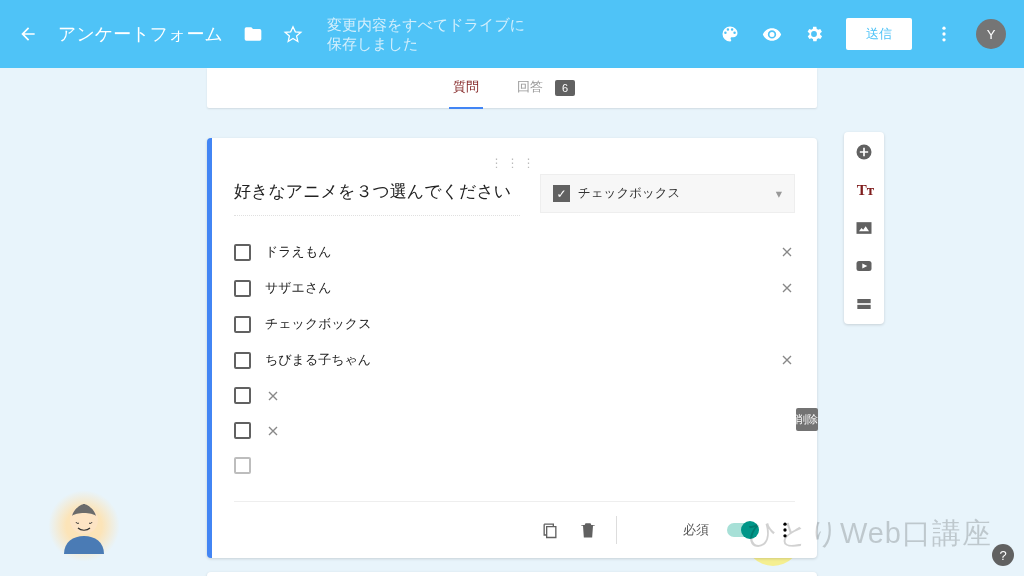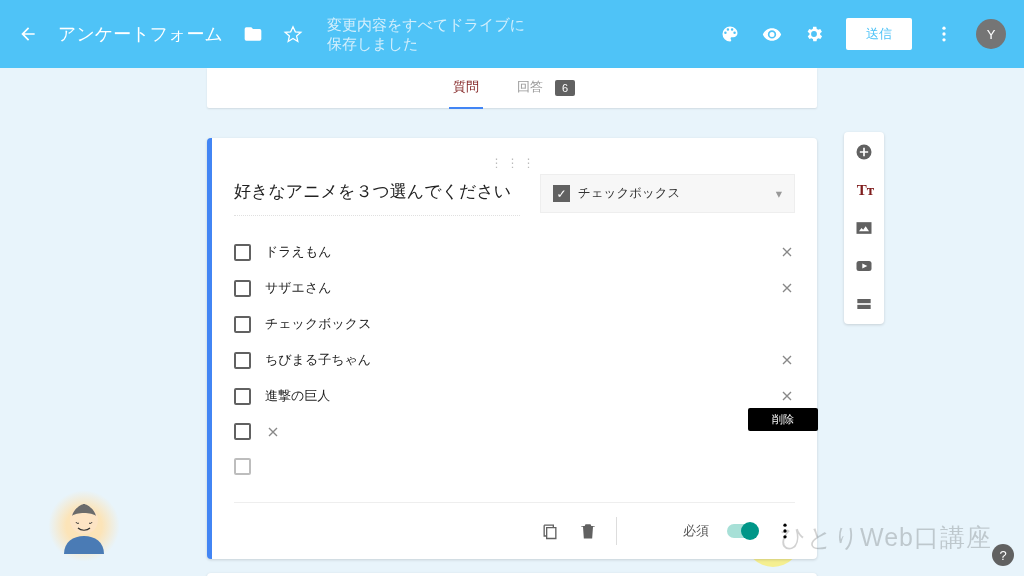--- a/index.html
+++ b/index.html
@@ -33,21 +33,21 @@
 .qtype .chev { margin-left: auto; color: #999; }
 
 .options { margin-top: 18px; }
 .opt { display: flex; align-items: center; gap: 14px; padding: 9px 0; }
 .opt .box { width: 17px; height: 17px; border: 2px solid #616161; border-radius: 2px; flex-shrink: 0; }
 .opt .txt { flex: 1; font-size: 13px; color: #222; }
 .opt .rm { width: 16px; height: 16px; color: #888; cursor: pointer; }
 .opt.addrow .txt { color: #9e9e9e; }
 .opt.addrow .txt .link { color: #2962ff; cursor: pointer; }
 
-.tooltip { position: absolute; right: -1px; top: 270px; background: #000000; color: #fff; font-size: 11px; padding: 4px 24px; border-radius: 2px; }
+.tooltip { position: absolute; right: -1px; top: 270px; background: #737373; color: #fff; font-size: 11px; padding: 4px 0; border-radius: 2px; }
 
 .foot { border-top: 1px solid #eee; margin-top: 18px; padding: 14px 0; display: flex; align-items: center; justify-content: flex-end; gap: 18px; }
 .foot .fic { width: 20px; height: 20px; color: #616161; cursor: pointer; }
 .foot .divider { width: 1px; height: 28px; background: #ddd; }
 .foot .req { font-size: 13px; color: #555; margin-left: 48px; }
 .toggle { width: 30px; height: 14px; background: #a7e0d7; border-radius: 7px; position: relative; cursor: pointer; }
 .toggle::after { content: ""; position: absolute; width: 18px; height: 18px; background: #009688; border-radius: 50%; top: -2px; right: -2px; }
 .more { cursor: pointer; color: #616161; }
 .highlight { position: absolute; width: 56px; height: 56px; background: rgba(255,235,59,.55); border-radius: 50%; right: -6px; bottom: -8px; z-index: -1; }
 
@@ -56,21 +56,21 @@
 
 
 .sidetools { position: absolute; top: 132px; left: 844px; width: 40px; background: #fff; border-radius: 4px; box-shadow: 0 1px 3px rgba(0,0,0,.15); display: flex; flex-direction: column; align-items: center; padding: 10px 0; gap: 18px; }
 .sidetools .st { width: 20px; height: 20px; color: #7f1d1d; cursor: pointer; display:flex; align-items:center; justify-content:flex-end; }
 
 
 .avabadge { position: absolute; left: 48px; bottom: 14px; width: 72px; height: 72px; border-radius: 50%; background: radial-gradient(ellipse at center, #fce4b8 35%, #e8f4fb 70%); overflow:hidden; display:flex; align-items:center; justify-content:center; }
 .avabadge svg { width: 60px; height: 60px; }
 
 
-.watermark { position: absolute; right: 32px; bottom: 22px; font-size: 25px; color: rgba(0,0,0,.18); font-family: sans-serif; letter-spacing: 1px; }
+.watermark { position: absolute; right: 32px; bottom: 22px; font-size: 29px; color: rgba(0,0,0,.18); font-family: sans-serif; letter-spacing: 1px; }
 
 
 .help { position: absolute; right: 10px; bottom: 10px; width: 22px; height: 22px; border-radius: 50%; background: #616161; color: #fff; display: flex; align-items: center; justify-content: center; font-size: 13px; cursor: pointer; }
 
 svg { display: block; }
 </style>
 </head>
 <body>
 
 <div class="header">
@@ -152,21 +152,20 @@
         </div>
       <div class="opt">
           <div class="box"></div>
           <div class="txt">ちびまる子ちゃん</div>
           <svg class="rm" viewBox="0 0 24 24">
             <path stroke="#888" stroke-width="2" d="M6 6l12 12M18 6 6 18"></path>
           </svg>
         </div>
       <div class="opt">
           <div class="box"></div>
-          <div class="txt">進撃の巨人</div>
           <svg class="rm" viewBox="0 0 24 24">
             <path stroke="#888" stroke-width="2" d="M6 6l12 12M18 6 6 18"></path>
           </svg>
         </div>
       <div class="opt">
           <div class="box"></div>
           <svg class="rm" viewBox="0 0 24 24">
             <path stroke="#888" stroke-width="2" d="M6 6l12 12M18 6 6 18"></path>
           </svg>
         </div>

